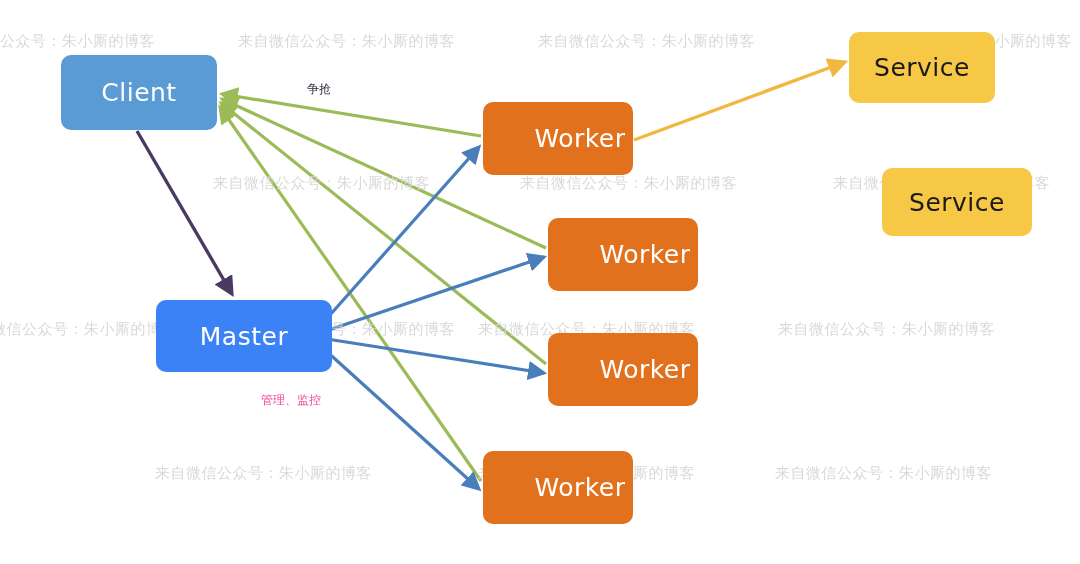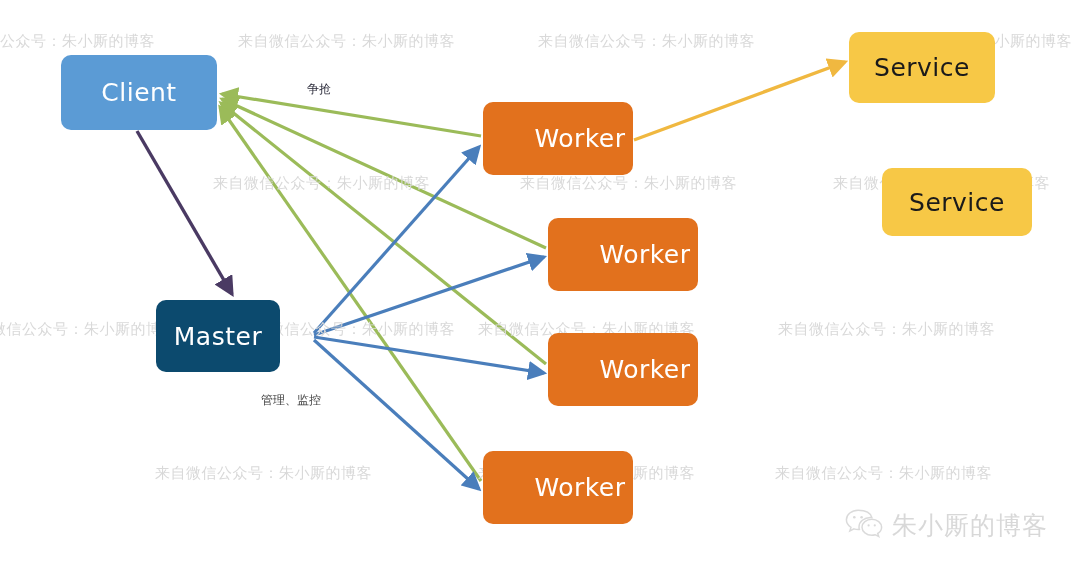--- a/index.html
+++ b/index.html
@@ -150,21 +150,21 @@
     <line x1="314" y1="337" x2="544" y2="373" stroke="#4a7ebb" stroke-width="3.2" marker-end="url(#arrow-blue)"></line>
     <line x1="314" y1="340" x2="479" y2="489" stroke="#4a7ebb" stroke-width="3.2" marker-end="url(#arrow-blue)"></line>
 
     <line x1="634" y1="140" x2="845" y2="62" stroke="#f0b840" stroke-width="3.4" marker-end="url(#arrow-amber)"></line>
   </svg>
 
   <div id="nodes">
       <div class="node client" style="left: 61px; top: 55px; width: 156px; height: 75px; background: rgb(91, 155, 213);">
         <span class="node-label" style="color: rgb(255, 255, 255);">Client</span>
       </div>
-      <div class="node master" style="left: 156px; top: 300px; width: 124px; height: 72px; background: #0c4a6e;">
+      <div class="node master" style="left: 156px; top: 300px; width: 176px; height: 72px; background: #3b82f6;">
         <span class="node-label" style="color: rgb(255, 255, 255);">Master</span>
       </div>
       <div class="node worker" style="left: 483px; top: 102px; width: 150px; height: 73px; background: rgb(226, 113, 29);">
         <span class="node-label" style="color: rgb(255, 255, 255);">Worker</span>
       </div>
       <div class="node worker" style="left: 548px; top: 218px; width: 150px; height: 73px; background: rgb(226, 113, 29);">
         <span class="node-label" style="color: rgb(255, 255, 255);">Worker</span>
       </div>
       <div class="node worker" style="left: 548px; top: 333px; width: 150px; height: 73px; background: rgb(226, 113, 29);">
         <span class="node-label" style="color: rgb(255, 255, 255);">Worker</span>
@@ -174,30 +174,17 @@
       </div>
       <div class="node service" style="left: 849px; top: 32px; width: 146px; height: 71px; background: rgb(247, 200, 70);">
         <span class="node-label" style="color: rgb(26, 26, 26);">Service</span>
       </div>
       <div class="node service" style="left: 882px; top: 168px; width: 150px; height: 68px; background: rgb(247, 200, 70);">
         <span class="node-label" style="color: rgb(26, 26, 26);">Service</span>
       </div>
     </div>
   <div id="edge-labels">
       <div class="edge-label" style="left: 307px; top: 81px; color: rgb(43, 43, 58);">争抢</div>
-      <div class="edge-label" style="left: 261px; top: 392px; color: #404040;">管理、监控</div>
+      <div class="edge-label" style="left: 261px; top: 392px; color: #ec4899;">管理、监控</div>
     </div>
 
-  <div id="brand">
-    <span class="wechat-icon">
-      <svg width="38" height="30" viewBox="0 0 38 30" xmlns="http://www.w3.org/2000/svg">
-        <path d="M13.2 2.2C6.6 2.2 1.4 6.5 1.4 11.8c0 3.1 1.8 5.8 4.6 7.6l-1.2 3.6 4.2-2.1c1.3.4 2.7.6 4.2.6.4 0 .8 0 1.2-.1-.3-.8-.4-1.6-.4-2.5 0-5.2 5.1-9.4 11.5-9.4.5 0 .9 0 1.4.1-1.1-4.2-5.9-7.4-13.7-7.4z" fill="none" stroke="#bdbdbd" stroke-width="1.5"></path>
-        <circle cx="9.3" cy="9.2" r="1.3" fill="#bdbdbd"></circle>
-        <circle cx="16.6" cy="9.2" r="1.3" fill="#bdbdbd"></circle>
-        <path d="M36.6 19.2c0-4.4-4.4-8-9.8-8s-9.8 3.6-9.8 8 4.4 8 9.8 8c1.2 0 2.3-.2 3.4-.5l3.5 1.8-1-3c2.4-1.5 3.9-3.8 3.9-6.3z" fill="none" stroke="#bdbdbd" stroke-width="1.5"></path>
-        <circle cx="23.6" cy="17.4" r="1.1" fill="#bdbdbd"></circle>
-        <circle cx="29.8" cy="17.4" r="1.1" fill="#bdbdbd"></circle>
-      </svg>
-    </span>
-    <span class="brand-text">朱小厮的博客</span>
-  </div>
 
 </div>
 
 </body></html>

